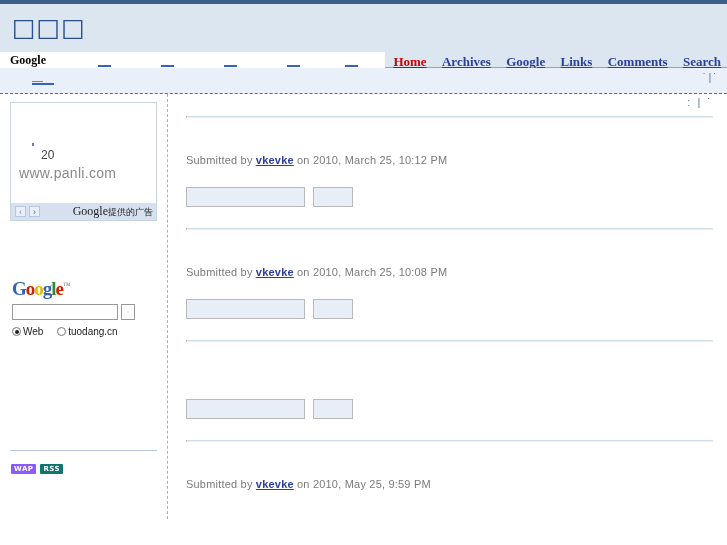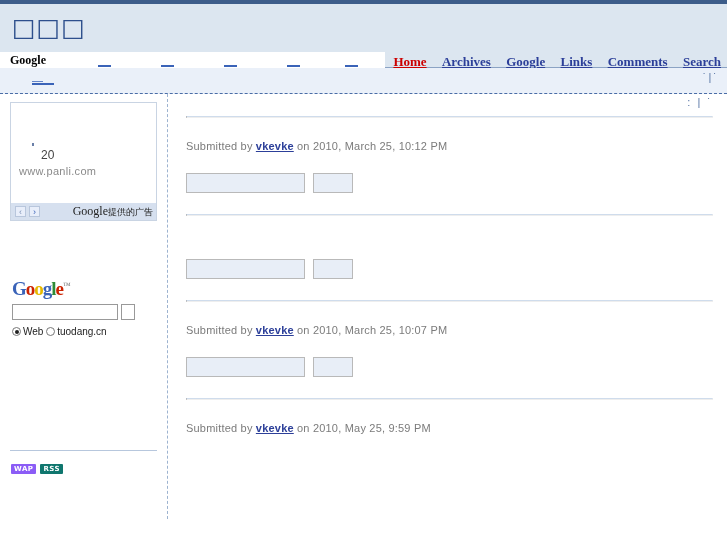--- a/index.html
+++ b/index.html
@@ -176,21 +176,21 @@
     left: 30px;
     top: 45px;
     font-size: 12px;
     color: #444444;
     font-family: "Liberation Sans", sans-serif;
   }
   #ad-url {
     position: absolute;
     left: 8px;
     top: 62px;
-    font-size: 11px;
+    font-size: 14px;
     color: #8a8a8a;
     letter-spacing: 0.3px;
   }
   #ad-footer {
     position: absolute;
     left: 0;
     bottom: 0;
     width: 100%;
     height: 17px;
     background: #d6e0ef;
@@ -278,20 +278,21 @@
     box-sizing: border-box;
   }
   #g-radios {
     margin-top: 6px;
     font-size: 10px;
     color: #222222;
     white-space: nowrap;
   }
   .radio-item {
     display: inline-block;
+    margin-right: 11px;
   }
   .radio-dot {
     display: inline-block;
     width: 9px;
     height: 9px;
     border: 1px solid #777777;
     border-radius: 50%;
     background: #ffffff;
     vertical-align: -1px;
     position: relative;
@@ -349,21 +350,21 @@
     font-size: 11px;
     color: #5b78a8;
     letter-spacing: 2px;
     white-space: nowrap;
   }
   .post-rule {
     border-top: 1px solid #cfdcec;
     margin: 0;
   }
   .post {
-    padding-top: 22px;
+    padding-top: 36px;
   }
   .post-meta {
     font-size: 11px;
     color: #7b7b7b;
     letter-spacing: 0.2px;
     white-space: nowrap;
   }
   .post-meta a {
     color: #2c3f99;
     font-weight: bold;
@@ -478,30 +479,30 @@
         <div class="post-meta"><span>Submitted by </span><a href="#">vkevke</a><span> on 2010, March 25, 10:12 PM</span></div>
         <div class="post-boxes">
           <span class="box-wide"></span>
           <span class="box-narrow"></span>
         </div>
       </div>
 
       <hr class="post-rule">
 
       <div class="post">
+        <div class="post-meta"><span>Submitted by </span><a href="#">vkevke</a><span> on 2010, March 25, 10:08 PM</span></div>
         <div class="post-boxes">
           <span class="box-wide"></span>
           <span class="box-narrow"></span>
         </div>
       </div>
 
       <hr class="post-rule">
 
       <div class="post">
-        <div class="post-meta"><span>Submitted by </span><a href="#">vkevke</a><span> on 2010, March 25, 10:07 PM</span></div>
         <div class="post-boxes">
           <span class="box-wide"></span>
           <span class="box-narrow"></span>
         </div>
       </div>
 
       <hr class="post-rule">
 
       <div class="post">
         <div class="post-meta"><span>Submitted by </span><a href="#">vkevke</a><span> on 2010, May 25, 9:59 PM</span></div>

